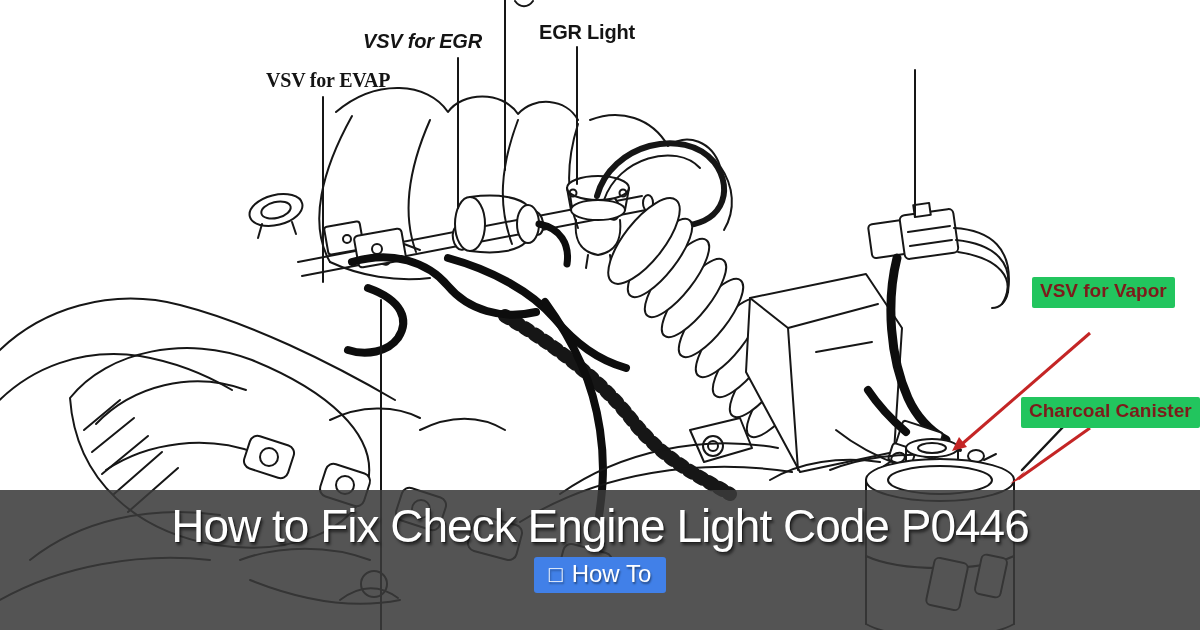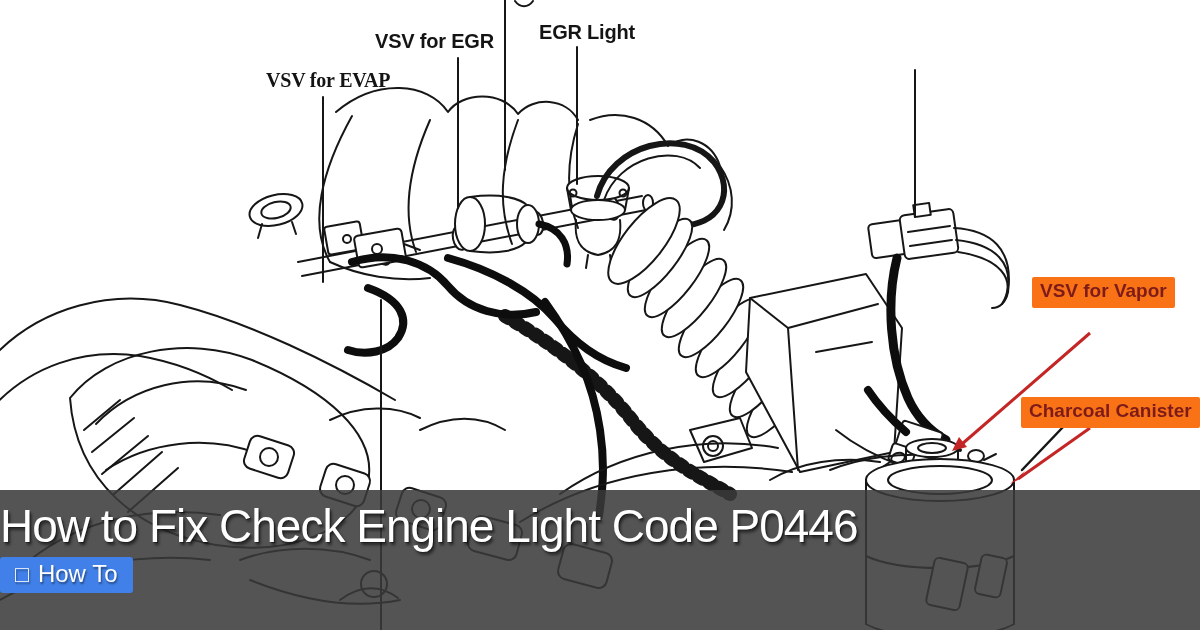--- a/index.html
+++ b/index.html
@@ -4,34 +4,34 @@
 <style>
   html,body{margin:0;padding:0;background:#fff;}
   #stage{position:relative;width:1200px;height:630px;overflow:hidden;background:#fff;
          font-family:"Liberation Sans",sans-serif;}
   #stage svg{position:absolute;left:0;top:0;z-index:1;}
 
   
   .dlabel{position:absolute;z-index:2;font-weight:bold;font-size:20px;line-height:1.1;
           color:#141414;white-space:nowrap;letter-spacing:-0.2px;}
   .lbl-evap{left:266px;top:69px;font-family:Liberation Serif, serif;}
-  .lbl-egr{left:375px;top:30px;}
+  .lbl-egr{left:363px;top:30px;font-style:italic;}
   .lbl-egrvalve{left:539px;top:21px;}
   .lbl-vapor{left:811px;top:44px;}
 
   
-  .hlabel{position:absolute;z-index:2;background:#f97316;color:#7d1b1b;font-weight:bold;
+  .hlabel{position:absolute;z-index:2;background:#22c55e;color:#7d1b1b;font-weight:bold;
           font-size:19px;line-height:1.3;padding:2px 8px 4px;border-radius:2px;white-space:nowrap;}
   .hl-vsv{left:1032px;top:277px;}
   .hl-canister{left:1021px;top:397px;}
 
   
   .banner{position:absolute;left:0;top:490px;width:1200px;height:140px;z-index:3;
           background:rgba(58,58,58,0.865);display:flex;flex-direction:column;
-          align-items:flex-start;justify-content:flex-start;padding-top:12px;box-sizing:border-box;}
+          align-items:center;justify-content:flex-start;padding-top:12px;box-sizing:border-box;}
   .banner h1{margin:0;font-size:46px;font-weight:normal;letter-spacing:-1px;color:#fff;
              line-height:1.05;text-shadow:2px 3px 3px rgba(0,0,0,0.55),1px 1px 0 rgba(0,0,0,0.35);}
   .badge{margin-top:7px;display:inline-flex;align-items:center;gap:9px;background:#4180e8;
          color:#fff;font-size:24px;line-height:1;padding:5px 15px 7px;border-radius:3px;
          text-shadow:1px 2px 2px rgba(0,0,0,0.45);cursor:pointer;}
   .badge-icon{font-size:23px;line-height:1;}
 </style>
 </head>
 <body>
 

